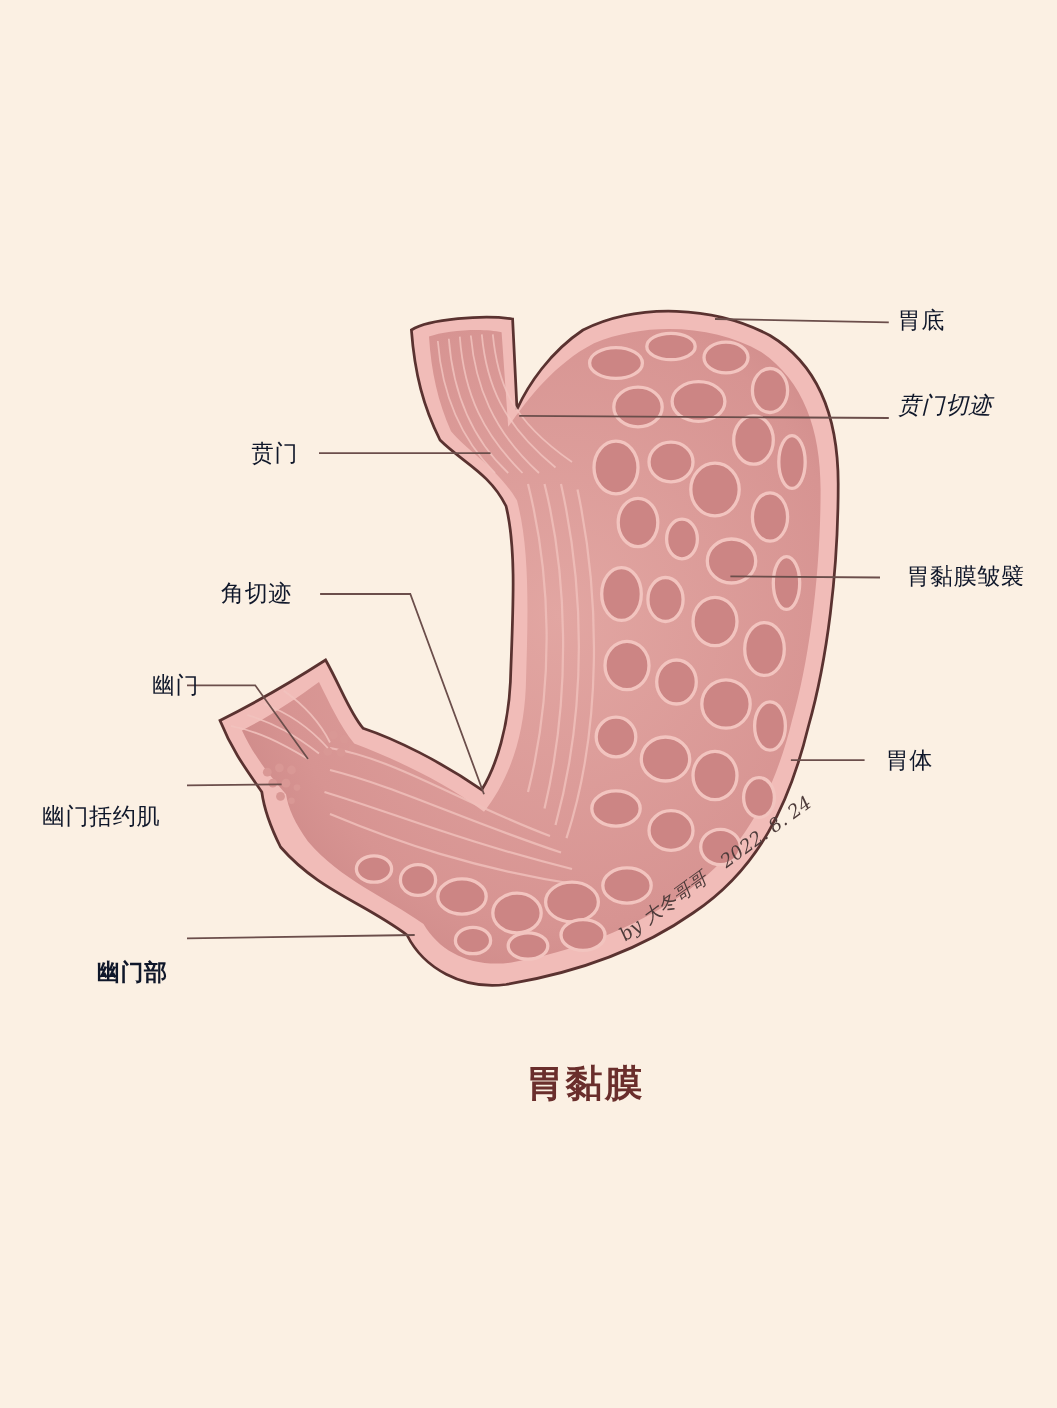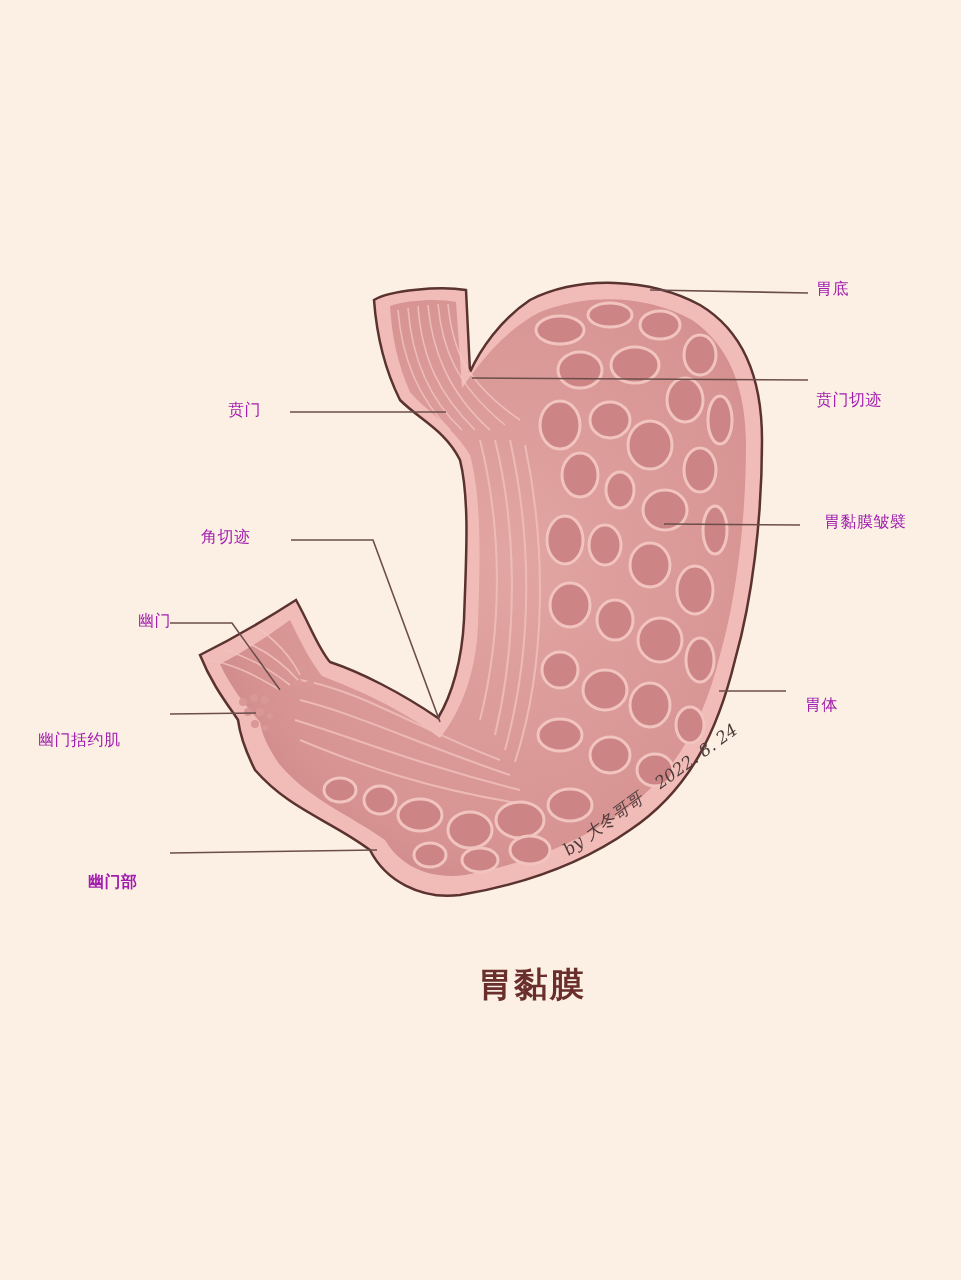--- a/index.html
+++ b/index.html
@@ -5,22 +5,22 @@
     html, body { margin: 0; padding: 0; }
     body {
       width: 961px; height: 1280px; overflow: hidden;
       background: #fbf0e3;
       font-family: "DejaVu Sans", "Liberation Sans", sans-serif;
       position: relative;
     }
     .canvas { position: absolute; left: 0; top: 0; width: 961px; height: 1280px; }
     .label {
       position: absolute;
-      font-size: 16px;
-      color: #a21caf;
+      font-size: 21px;
+      color: #0f172a;
       letter-spacing: 0.5px;
       white-space: nowrap;
       line-height: 1;
     }
     .title {
       position: absolute;
       left: 0; width: 1064px; top: 962px;
       text-align: center;
       font-size: 34px;
       font-weight: bold;
@@ -192,27 +192,27 @@
     <line x1="664" y1="524" x2="800" y2="525"></line>
     <polyline points="291,540 373,540 440,722"></polyline>
     <polyline points="170,623 232,623 280,690"></polyline>
     <line x1="170" y1="714" x2="256" y2="713"></line>
     <line x1="719" y1="691" x2="786" y2="691"></line>
     <line x1="170" y1="853" x2="377" y2="850"></line>
   </g>
 </svg>
 
 <div class="label" style="left:816px; top:281px;">胃底</div>
-<div class="label" style="left:816px; top:392px;">贲门切迹</div>
+<div class="label" style="left:816px; top:358px;font-style:italic;">贲门切迹</div>
 <div class="label" style="left:228px; top:402px;">贲门</div>
 <div class="label" style="left:808px; top:514px;margin-left:16px;">胃黏膜皱襞</div>
 <div class="label" style="left:201px; top:529px;">角切迹</div>
 <div class="label" style="left:110px; top:613px;margin-left:28px;">幽门</div>
 <div class="label" style="left:38px; top:704px;margin-top:28px;">幽门括约肌</div>
-<div class="label" style="left:805px; top:681px;margin-top:16px;">胃体</div>
+<div class="label" style="left:805px; top:681px;">胃体</div>
 <div class="label" style="left:88px; top:874px;font-weight:bold;">幽门部</div>
 
 <div class="signature">
   <span>by 大冬哥哥</span>
   <span style="margin-left:14px;">2022. 8. 24</span>
 </div>
 
 <div class="title">胃黏膜</div>
 
 </body></html>

